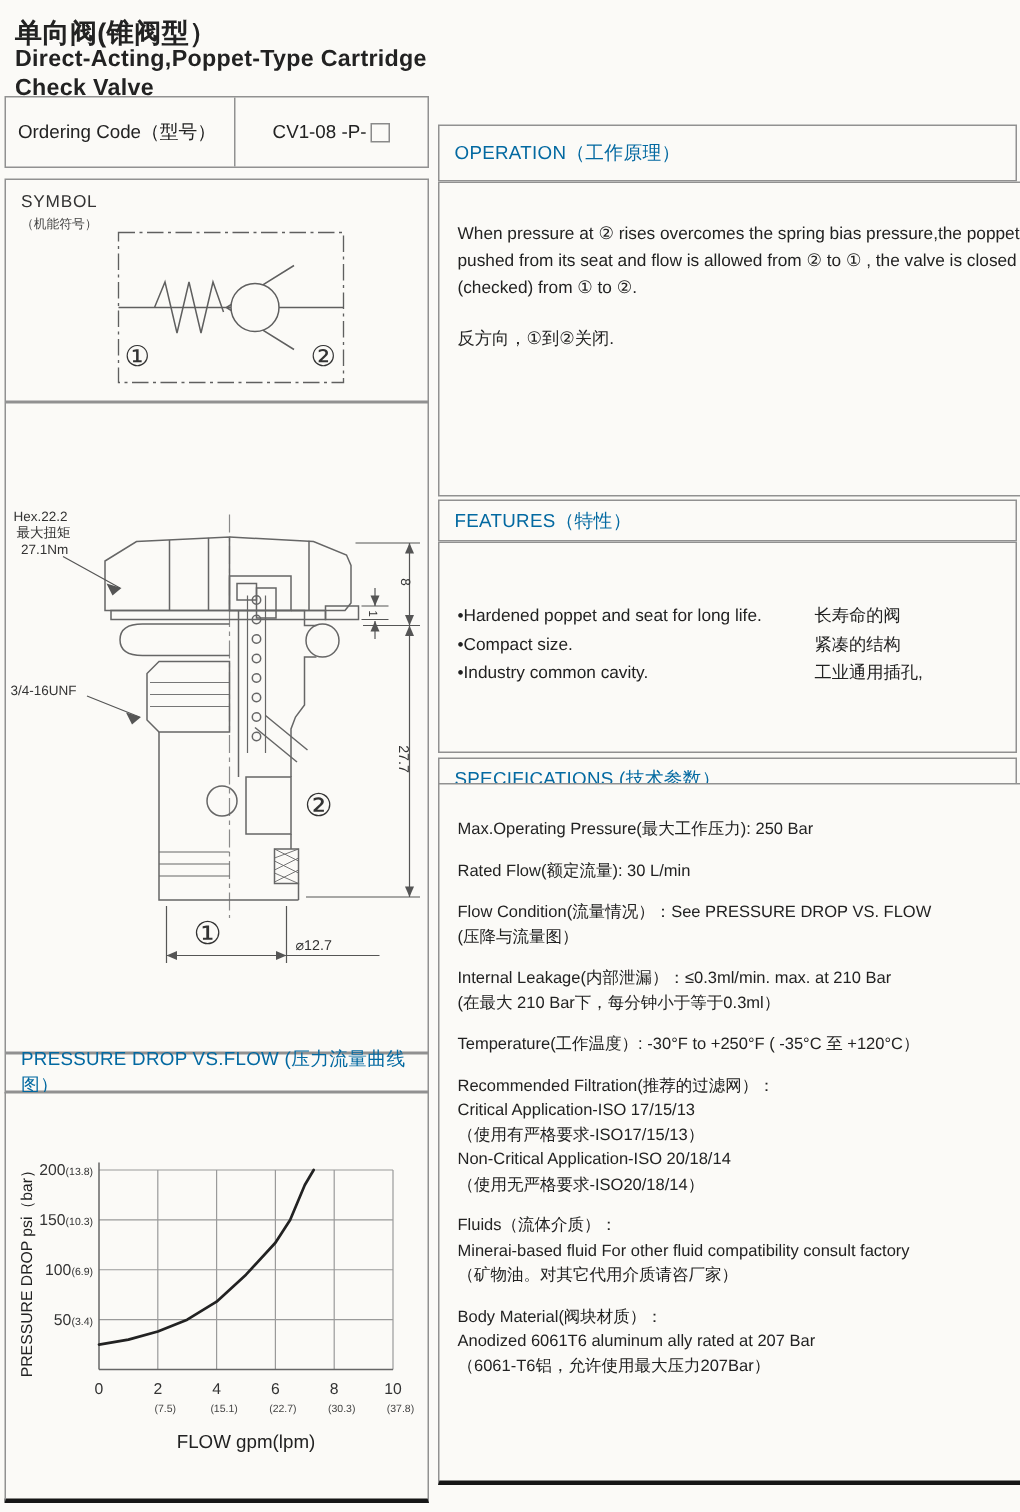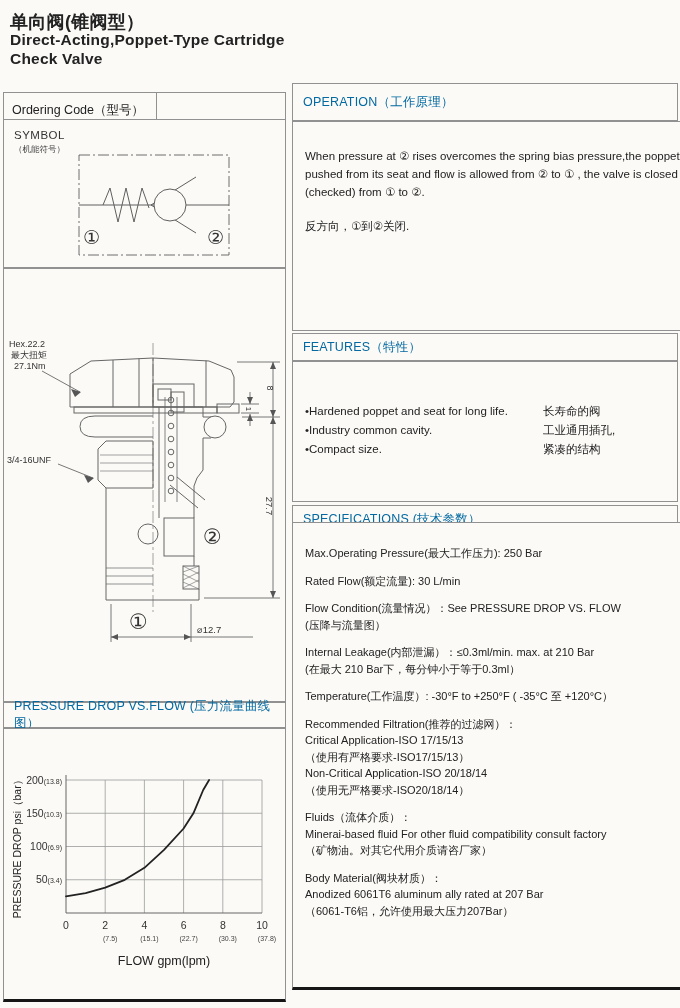--- a/index.html
+++ b/index.html
@@ -4,21 +4,21 @@
 <style>
   html,body{margin:0;padding:0;background:#ffffff;}
   .page{position:relative;width:680px;height:1008px;background:#fbfaf7;
         font-family:"Liberation Sans","DejaVu Sans",sans-serif;color:#222;overflow:hidden;}
   .abs{position:absolute;}
   .box{position:absolute;border:1px solid #919191;box-sizing:border-box;background:#fbfaf7;}
   
   .title-zh{left:10px;top:10px;font-size:18px;font-weight:bold;letter-spacing:.3px;}
   .title-en{left:10px;font-size:15.5px;font-weight:bold;letter-spacing:.2px;}
   
-  .ordering{left:3px;top:92px;width:283px;height:36px;display:flex;}
+  .ordering{left:3px;top:64px;width:283px;height:48px;display:flex;}
   .ordering .cell{box-sizing:border-box;display:flex;align-items:center;font-size:12.5px;}
   .ordering .cell.l{width:153px;border-right:1px solid #919191;padding-left:8px;}
   .ordering .cell.r{flex:1;justify-content:center;}
   .code-box{display:inline-block;width:11px;height:11px;border:1px solid #8a8a8a;margin-left:3px;vertical-align:-1px;background:#fbfaf7;}
   
   .sec-header{display:flex;align-items:center;padding-left:10px;font-size:12.5px;color:#0369a1;letter-spacing:.2px;}
   
   .op-content{padding:25px 12px 0 12px;font-size:11.5px;line-height:18px;}
   .op-en{margin:0 0 16px 0;}
   .feat-content{padding:40px 0 0 12px;font-size:11.5px;line-height:19px;}
@@ -37,20 +37,24 @@
 <body>
 
 <div class="page">
 
   <div class="abs title-zh">单向阀(锥阀型）</div>
   <div class="abs title-en" style="top:31px;">Direct-Acting,Poppet-Type Cartridge</div>
   <div class="abs title-en" style="top:50px;">Check Valve</div>
 
   <div class="box ordering">
     <div class="cell l">Ordering Code（型号）</div>
+    <div class="cell r">
+      <span>CV1-08 -P-</span>
+        <span class="code-box"></span>
+    </div>
   </div>
 
   <div class="box" style="left:3px;top:119px;width:283px;height:149px;">
     <div class="abs symbol-title" style="left:10px;top:9px;position:absolute;">SYMBOL</div>
     <div class="abs symbol-sub" style="left:10px;top:24px;position:absolute;font-family:Liberation Serif, serif;">（机能符号）</div>
     <svg width="281" height="147" viewBox="3 120 281 147">
       <g stroke="#5f5f5f" fill="none" stroke-width="1">
         <rect x="78" y="155" width="150" height="100" stroke-dasharray="11 3 2 3" stroke-width="0.9"></rect>
         <path d="M78,205 L228,205"></path>
         <polyline points="102,205 109,188 117,222 125,188 133,222 141,188 148,208"></polyline>
@@ -188,26 +192,26 @@
   </div>
 
   <div class="box sec-header" style="left:292px;top:333px;width:386px;height:28px;">FEATURES（特性）</div>
   <div class="box" style="left:292px;top:361px;width:386px;height:141px;">
     <div class="feat-content">
       <div class="feat-row">
         <span class="en">•Hardened poppet and seat for long life.</span>
         <span class="zh">长寿命的阀</span>
       </div>
       <div class="feat-row">
+        <span class="en">•Compact size.</span>
+        <span class="zh">紧凑的结构</span>
+      </div>
+      <div class="feat-row">
         <span class="en">•Industry common cavity.</span>
         <span class="zh">工业通用插孔,</span>
-      </div>
-      <div class="feat-row">
-        <span class="en">•Compact size.</span>
-        <span class="zh">紧凑的结构</span>
       </div>
     </div>
   </div>
 
   <div class="box sec-header" style="left:292px;top:505px;width:386px;height:29px;">SPECIFICATIONS (技术参数）</div>
   <div class="box dark-bottom" style="left:292px;top:522px;width:420px;height:468px;">
     <div class="spec-content">
       <div class="spec-para">
         <span class="spec-line">Max.Operating Pressure(最大工作压力): 250 Bar</span>
       </div>

